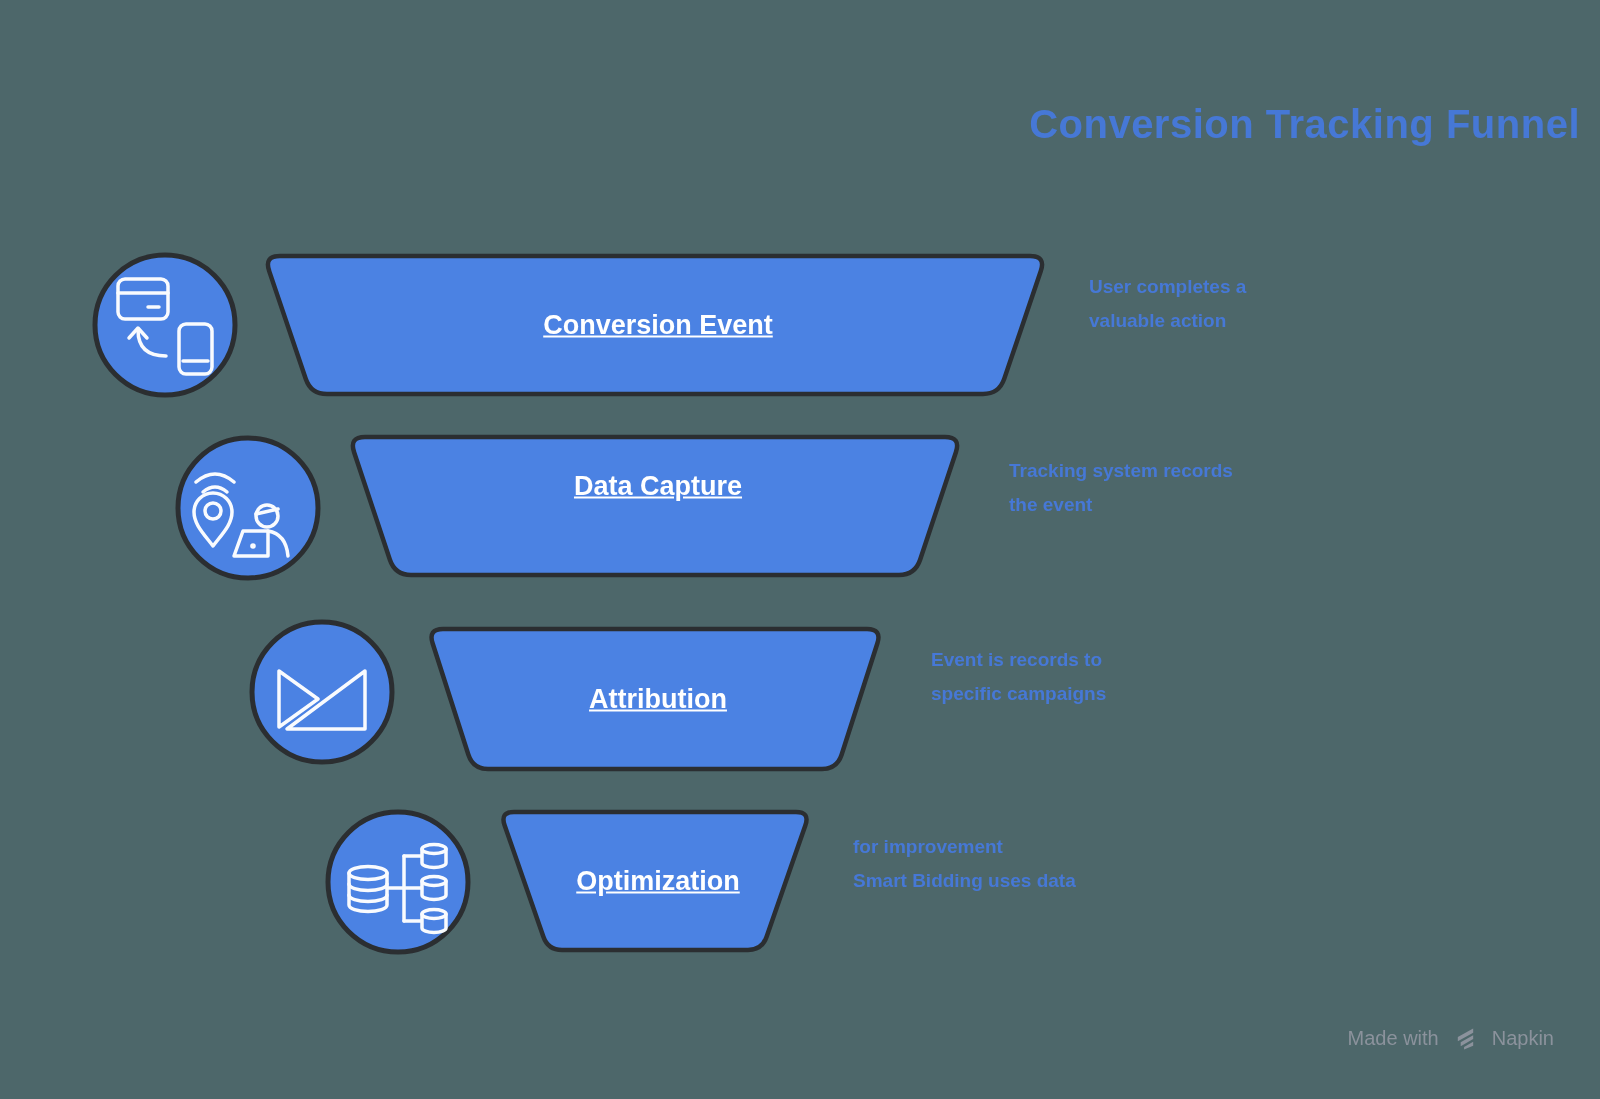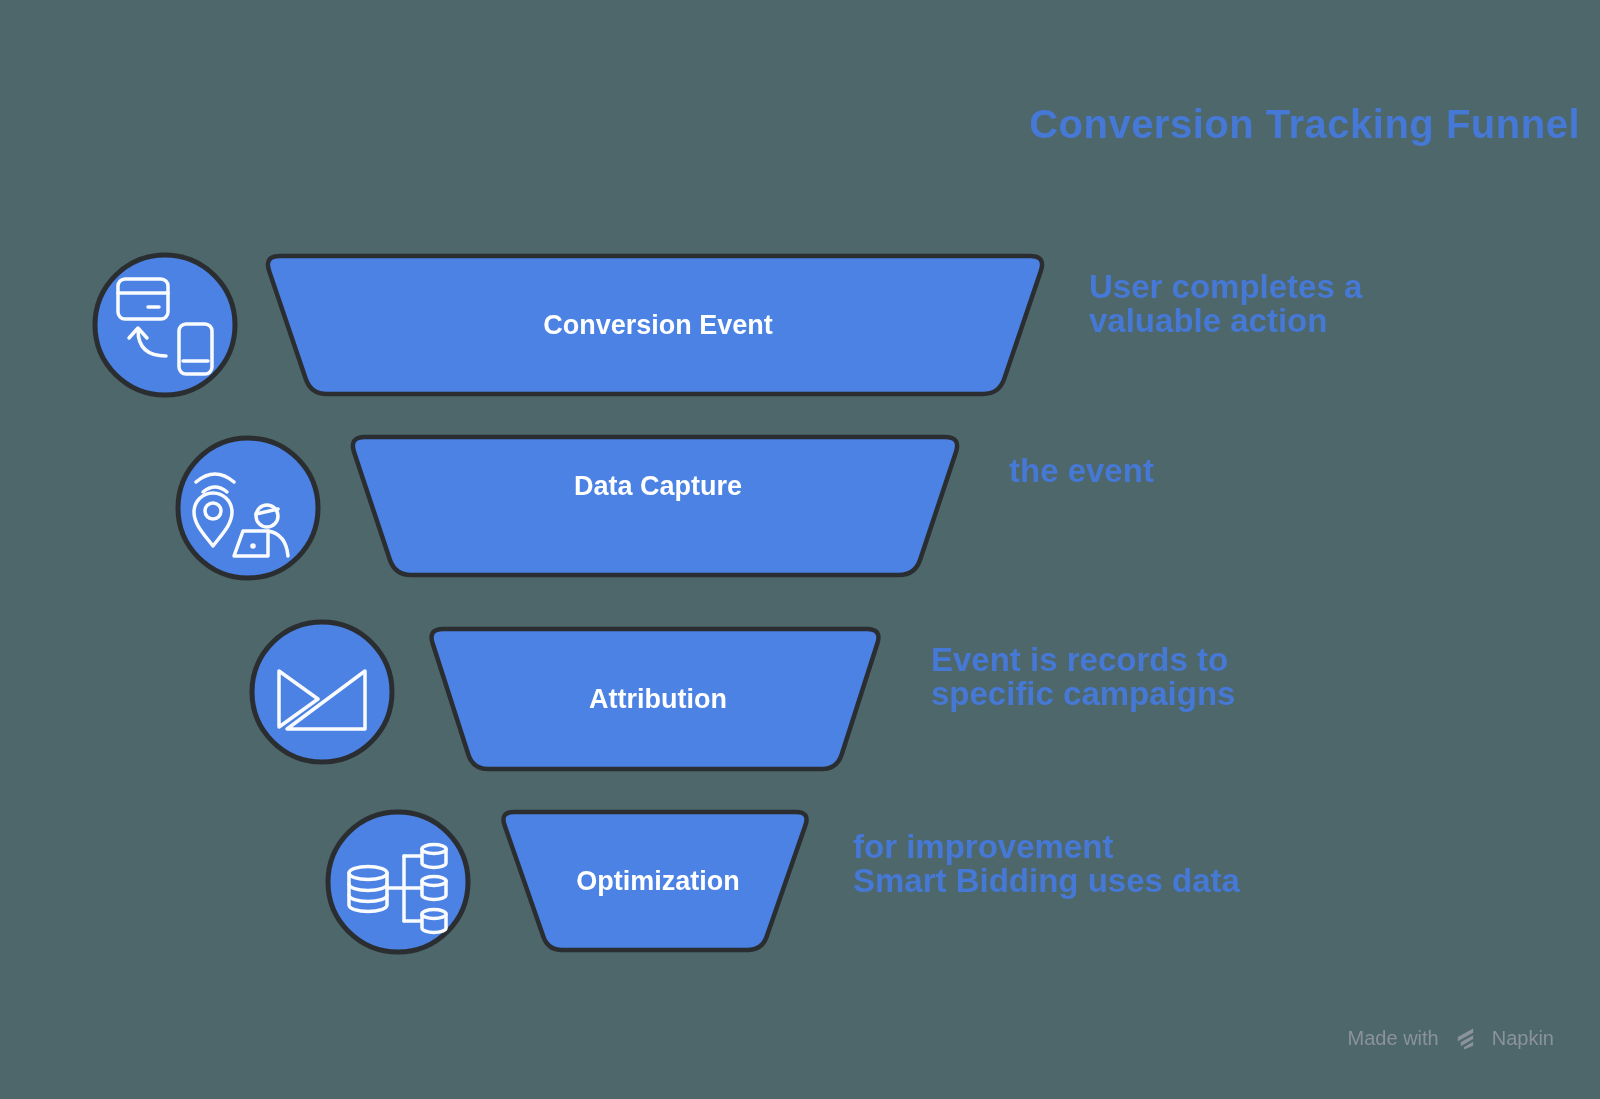--- a/index.html
+++ b/index.html
@@ -13,24 +13,24 @@
     left:0;width:1580px;top:102px;text-align:right;
     color:var(--accent-text,#4678d6);font-size:40px;font-weight:700;letter-spacing:.5px;
   }
   svg.layer{position:absolute;left:0;top:0;width:1600px;height:1099px}
   .trap{fill:var(--funnel-fill,#4b82e3);stroke:var(--funnel-border,#2b2e31);stroke-width:4.5px}
   .icon-circle{fill:var(--funnel-fill,#4b82e3);stroke:var(--funnel-border,#2b2e31);stroke-width:5px}
   .icon{stroke:var(--icon-stroke,#ffffff);stroke-width:3.5px;fill:none;stroke-linecap:round;stroke-linejoin:round;opacity:.97}
   .icon .fdot{fill:var(--icon-stroke,#ffffff);stroke:none}
   .stage-label{
     transform:translate(-50%,-50%);white-space:nowrap;
-    color:var(--label-text,#ffffff);font-size:27px;font-weight:700;
+    color:var(--label-text,#ffffff);font-size:27px;font-weight:700;text-decoration:underline;
   }
   .desc{
-    color:var(--accent-text,#4678d6);font-size:33px;font-weight:600;
+    color:var(--accent-text,#4678d6);font-size:19px;font-weight:600;
     line-height:34px;white-space:nowrap;
   }
   .footer{
     top:1026px;right:46px;display:flex;align-items:center;gap:15px;
     color:var(--footer-text,#8b929c);font-size:20px;
   }
   .footer .brand{font-weight:400}
   .napkin-logo{display:block}
 </style>
 </head>
@@ -98,20 +98,21 @@
 <div class="abs stage-label" style="left:658px;top:325px">Conversion Event</div>
 <div class="abs stage-label" style="left:658px;top:486px">Data Capture</div>
 <div class="abs stage-label" style="left:658px;top:699px">Attribution</div>
 <div class="abs stage-label" style="left:658px;top:881px">Optimization</div>
 
 <div class="abs desc" style="left:1089px;top:270px">
   <div>User completes a</div>
   <div>valuable action</div>
 </div>
 <div class="abs desc" style="left:1009px;top:454px">
+  <div>Tracking system records</div>
   <div>the event</div>
 </div>
 <div class="abs desc" style="left:931px;top:643px">
   <div>Event is records to</div>
   <div>specific campaigns</div>
 </div>
 <div class="abs desc" style="left:853px;top:830px">
   <div>for improvement</div>
   <div>Smart Bidding uses data</div>
 </div>

